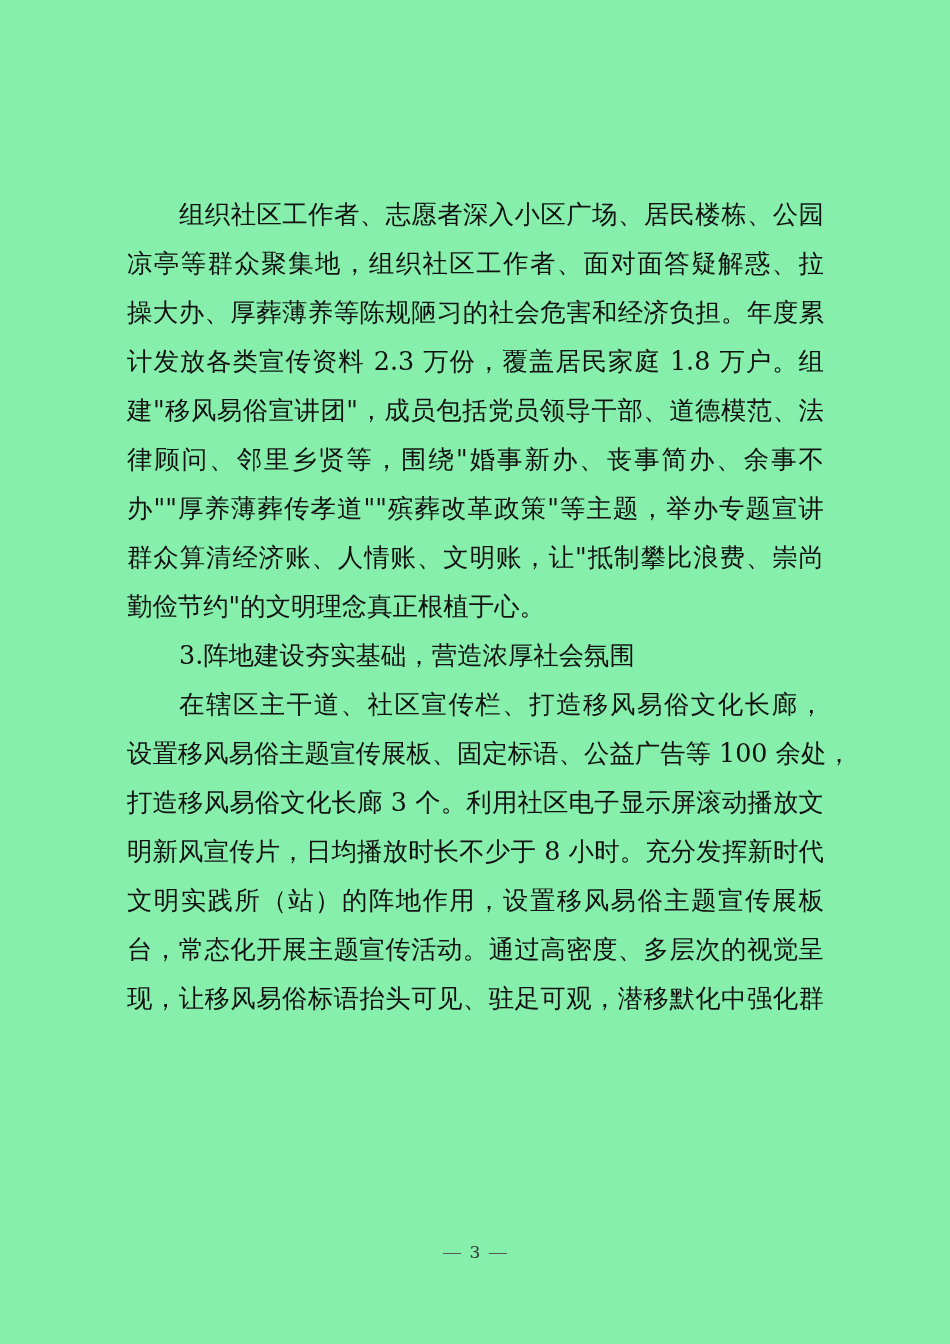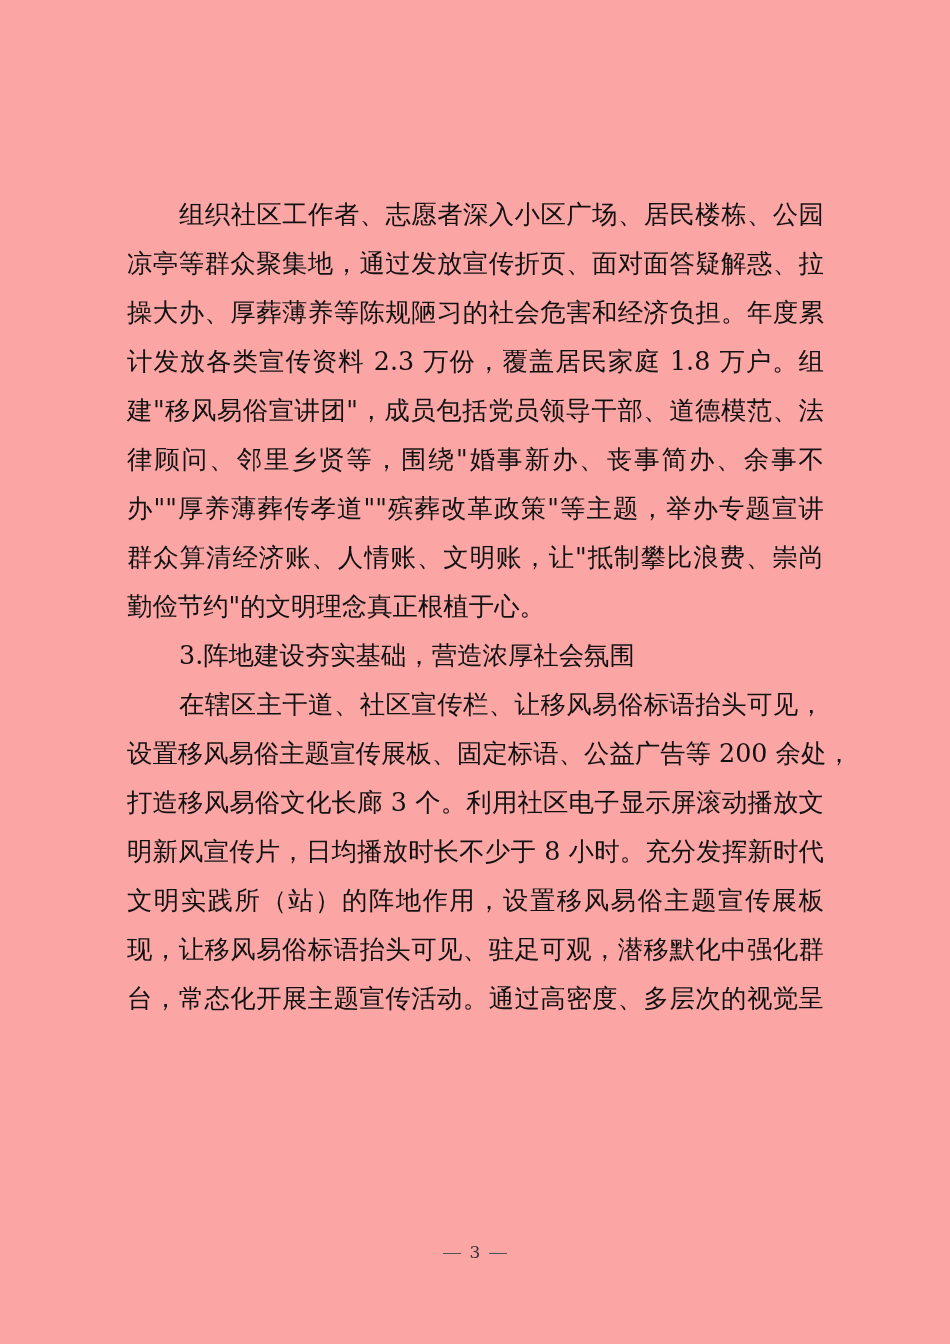--- a/index.html
+++ b/index.html
@@ -13,21 +13,21 @@
       position: relative;
       overflow: hidden;
       font-family: "DejaVu Serif", "Liberation Serif", serif;
       color: #111111;
     }
     .page {
       position: absolute;
       left: 0; top: 0;
       width: 950px;
       height: 1344px;
-      background: #fca5a5;
+      background: #86efac;
     }
     .body-text {
       position: absolute;
       left: 127px;
       top: 193px;
       width: 697px;
     }
     .line {
       display: block;
       height: 49px;
@@ -63,36 +63,36 @@
       margin: 0 9px;
     }
   </style>
 </head>
 <body>
 
 <div class="page">
   <div class="body-text">
 
     <span class="line indent">组织社区工作者、志愿者深入小区广场、居民楼栋、公园</span>
-    <span class="line">凉亭等群众聚集地，通过发放宣传折页、面对面答疑解惑、拉</span>
+    <span class="line">凉亭等群众聚集地，组织社区工作者、面对面答疑解惑、拉</span>
     <span class="line">操大办、厚葬薄养等陈规陋习的社会危害和经济负担。年度累</span>
     <span class="line">计发放各类宣传资料 2.3 万份，覆盖居民家庭 1.8 万户。组</span>
     <span class="line">建"移风易俗宣讲团"，成员包括党员领导干部、道德模范、法</span>
     <span class="line">律顾问、邻里乡贤等，围绕"婚事新办、丧事简办、余事不</span>
     <span class="line">办""厚养薄葬传孝道""殡葬改革政策"等主题，举办专题宣讲</span>
     <span class="line">群众算清经济账、人情账、文明账，让"抵制攀比浪费、崇尚</span>
     <span class="line last">勤俭节约"的文明理念真正根植于心。</span>
 
     <span class="line indent last">3.阵地建设夯实基础，营造浓厚社会氛围</span>
 
-    <span class="line indent">在辖区主干道、社区宣传栏、让移风易俗标语抬头可见，</span>
-    <span class="line">设置移风易俗主题宣传展板、固定标语、公益广告等 200 余处，</span>
+    <span class="line indent">在辖区主干道、社区宣传栏、打造移风易俗文化长廊，</span>
+    <span class="line">设置移风易俗主题宣传展板、固定标语、公益广告等 100 余处，</span>
     <span class="line">打造移风易俗文化长廊 3 个。利用社区电子显示屏滚动播放文</span>
     <span class="line">明新风宣传片，日均播放时长不少于 8 小时。充分发挥新时代</span>
     <span class="line">文明实践所（站）的阵地作用，设置移风易俗主题宣传展板</span>
+    <span class="line">台，常态化开展主题宣传活动。通过高密度、多层次的视觉呈</span>
     <span class="line">现，让移风易俗标语抬头可见、驻足可观，潜移默化中强化群</span>
-    <span class="line">台，常态化开展主题宣传活动。通过高密度、多层次的视觉呈</span>
   </div>
 
   <div class="page-footer">
     <span class="dash"></span><span>3</span><span class="dash"></span>
   </div>
 </div>
 
 </body></html>

